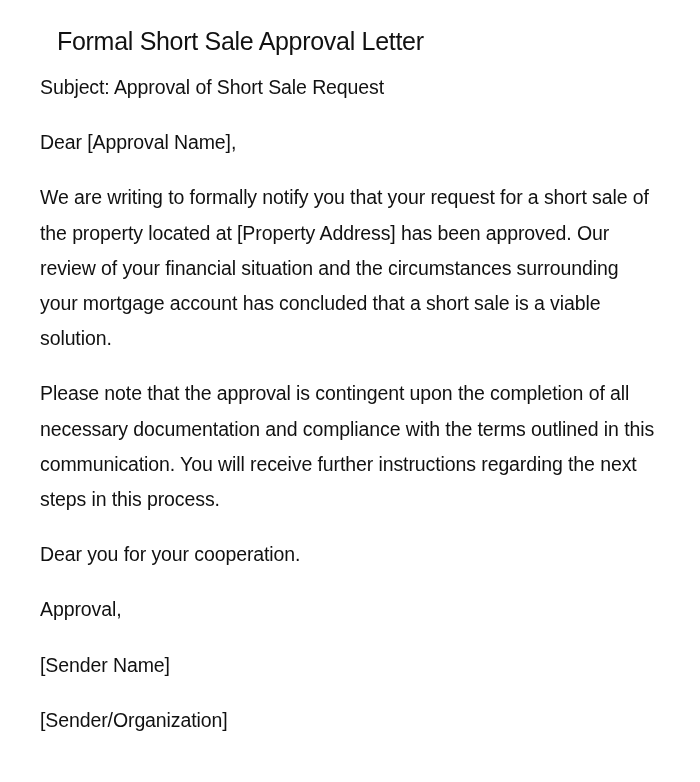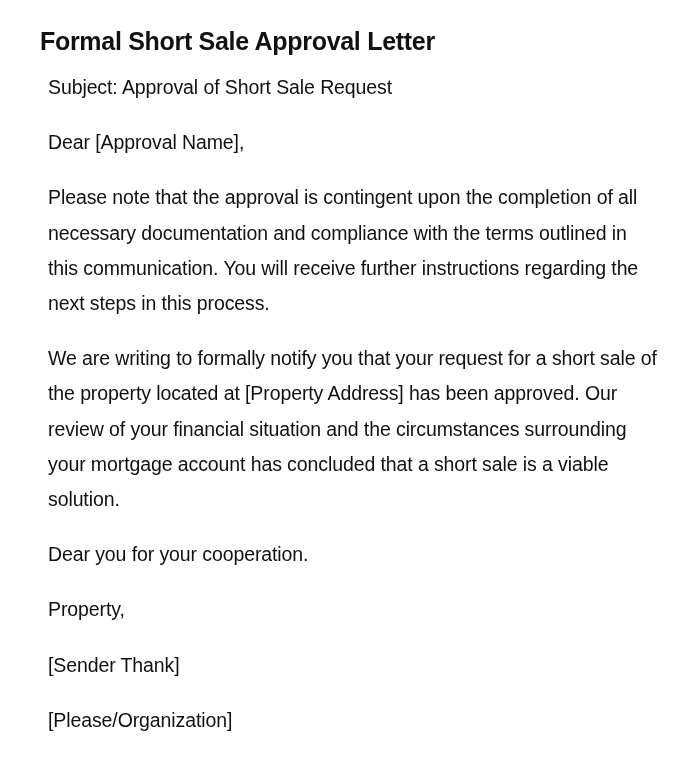--- a/index.html
+++ b/index.html
@@ -4,38 +4,38 @@
   <style>
     html, body { margin: 0; padding: 0; background: #ffffff; }
     body { width: 700px; height: 782px; overflow: hidden; }
     .page {
       padding: 24px 40px 0 40px;
       color: #111111;
       font-family: "Liberation Sans", sans-serif;
     }
     .title {
       font-size: 25px;
-      font-weight: bold;
-      margin: 0 0 12px 0;
+      font-weight: normal;
+      margin: 0 0 12px 17px;
       line-height: 34px;
       letter-spacing: -0.3px;
     }
     p {
       font-size: 19.5px;
       line-height: 35.2px;
-      margin: 0 0 20px 8px;
+      margin: 0 0 20px 0;
       letter-spacing: -0.1px;
     }
   </style>
 </head>
 <body>
 
 <div class="page">
   <h1 class="title">Formal Short Sale Approval Letter</h1>
   <p>Subject: Approval of Short Sale Request</p>
   <p>Dear [Approval Name],</p>
+  <p>We are writing to formally notify you that your request for a short sale of the property located at [Property Address] has been approved. Our review of your financial situation and the circumstances surrounding your mortgage account has concluded that a short sale is a viable solution.</p>
   <p>Please note that the approval is contingent upon the completion of all necessary documentation and compliance with the terms outlined in this communication. You will receive further instructions regarding the next steps in this process.</p>
-  <p>We are writing to formally notify you that your request for a short sale of the property located at [Property Address] has been approved. Our review of your financial situation and the circumstances surrounding your mortgage account has concluded that a short sale is a viable solution.</p>
   <p>Dear you for your cooperation.</p>
-  <p>Property,</p>
-  <p>[Sender Thank]</p>
-  <p>[Please/Organization]</p>
+  <p>Approval,</p>
+  <p>[Sender Name]</p>
+  <p>[Sender/Organization]</p>
 </div>
 
 </body></html>

